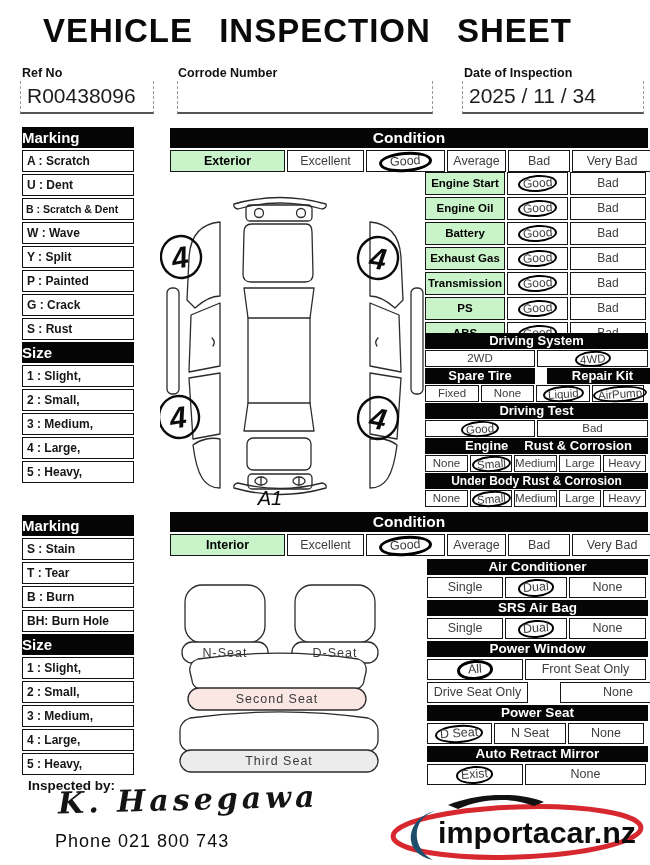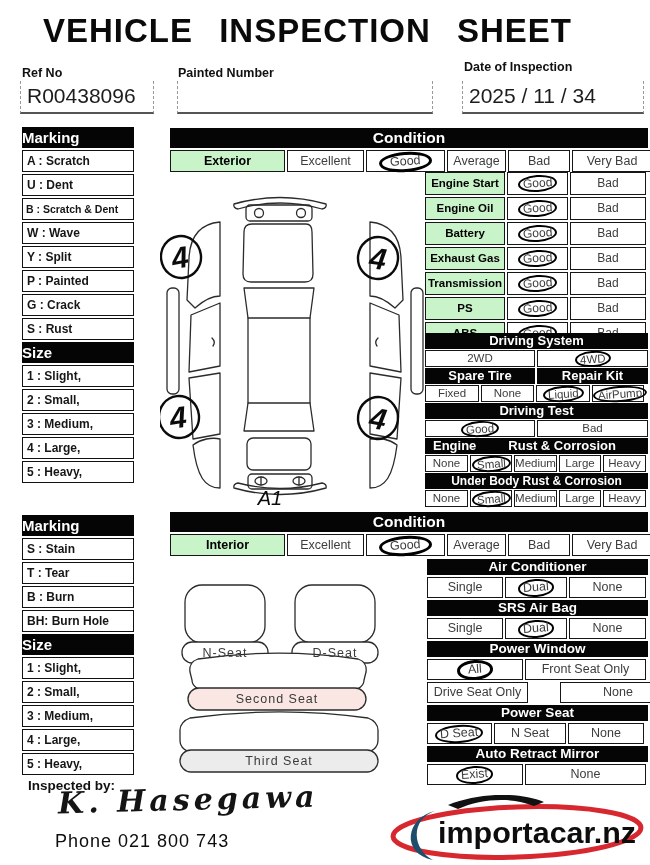--- a/index.html
+++ b/index.html
@@ -38,23 +38,23 @@
   .mech-row .cell.green{font-size:11.5px;}
 
   
   .ds{position:absolute;left:425px;top:333px;width:223px;display:flex;flex-direction:column;gap:1px;}
   .ds-hdr{height:16px;line-height:16px;font-size:13px;}
   .ds-row{display:grid;gap:2px;}
   .ds-row .cell{height:15px;line-height:15px;font-size:11.5px;}
   .c2{grid-template-columns:110px 111px;}
   .c4{grid-template-columns:54px 53px 54px 52px;}
   .c5{grid-template-columns:43px 42px 43px 42px 43px;}
-  .ds-hdr2{display:grid;grid-template-columns:110px 111px;gap:2px;}
+  .ds-hdr2{display:grid;grid-template-columns:110px 111px;gap:12px;}
   .ds-hdr2 > div{height:16px;line-height:16px;font-size:13px;}
-  .ds-hdr-split{display:flex;height:16px;line-height:16px;font-size:13px;}
+  .ds-hdr-split{display:flex;height:16px;line-height:16px;font-size:13px;padding-left:32px;}
   .ds-hdr-split .l{margin-left:8px;}
   .ds-hdr-split .r{flex:1;text-align:center;}
 
   
   .feat{position:absolute;left:427px;top:559px;width:221px;display:flex;flex-direction:column;gap:2px;}
   .ft-hdr{height:16px;line-height:16px;font-size:13.5px;}
   .ft-row{display:grid;gap:2px;}
   .ft-row .cell{height:19px;line-height:19px;font-size:12.5px;}
   .f3{grid-template-columns:76px 62px 77px;}
   .f2a{grid-template-columns:96px 121px;}
@@ -78,26 +78,26 @@
 
 <div id="page">
 
   <div class="title">VEHICLE INSPECTION SHEET</div>
 
   <div class="fld-label" style="left:22px;top:66px">Ref No</div>
   <div class="fld-box" style="left:20px;top:81px;width:132px">
     <div class="fld-val">R00438096</div>
   </div>
 
-  <div class="fld-label" style="left:178px;top:66px">Painted Number</div>
+  <div class="fld-label" style="left:178px;top:66px">Corrode Number</div>
   <div class="fld-box" style="left:177px;top:81px;width:254px">
     <div class="fld-val"></div>
   </div>
 
-  <div class="fld-label" style="left:464px;top:60px">Date of Inspection</div>
+  <div class="fld-label" style="left:464px;top:66px">Date of Inspection</div>
   <div class="fld-box" style="left:462px;top:81px;width:180px">
     <div class="fld-val">2025 / 11 / 34</div>
   </div>
 
   <div class="legend" style="top:127px">
     <div class="lg-hdr">Marking</div>
     <div class="lg-row">A : Scratch</div>
     <div class="lg-row">U : Dent</div>
     <div class="lg-row sm">B : Scratch &amp; Dent</div>
     <div class="lg-row">W : Wave</div>

